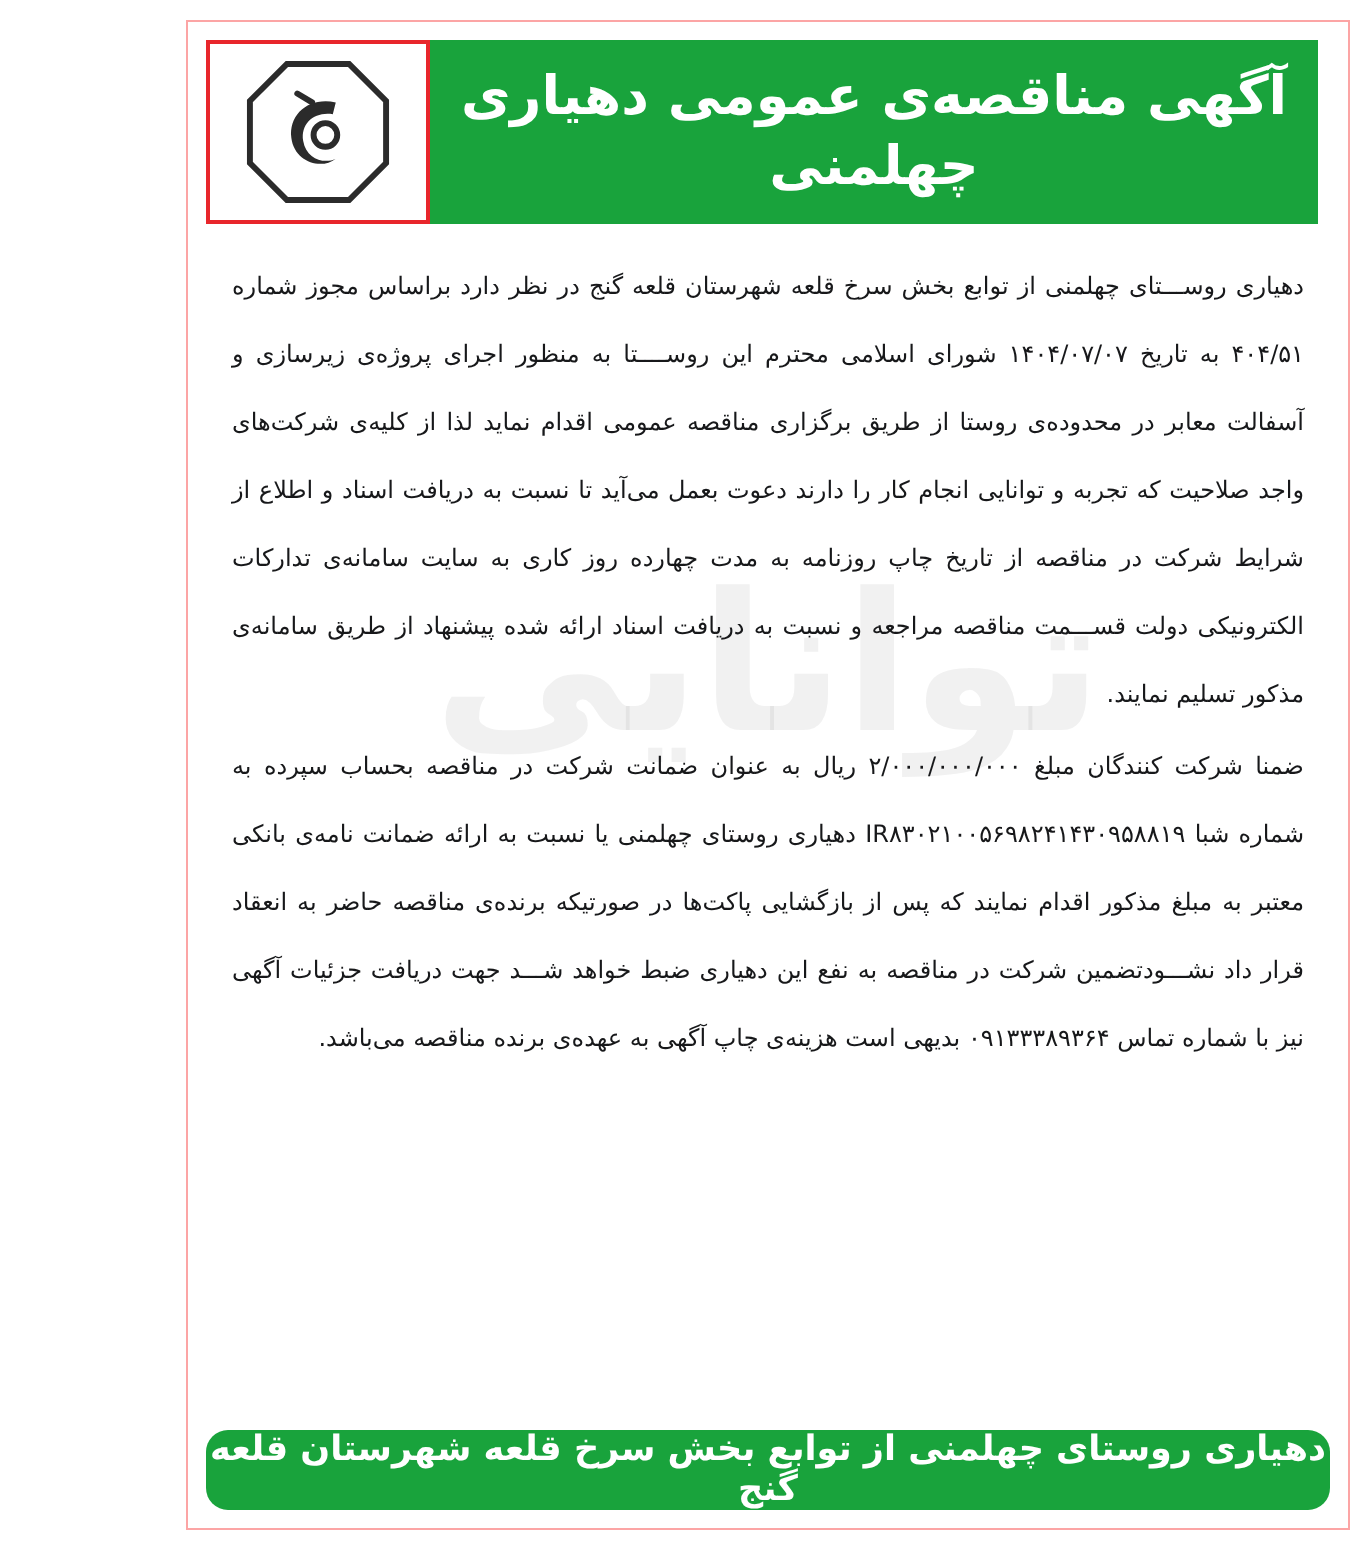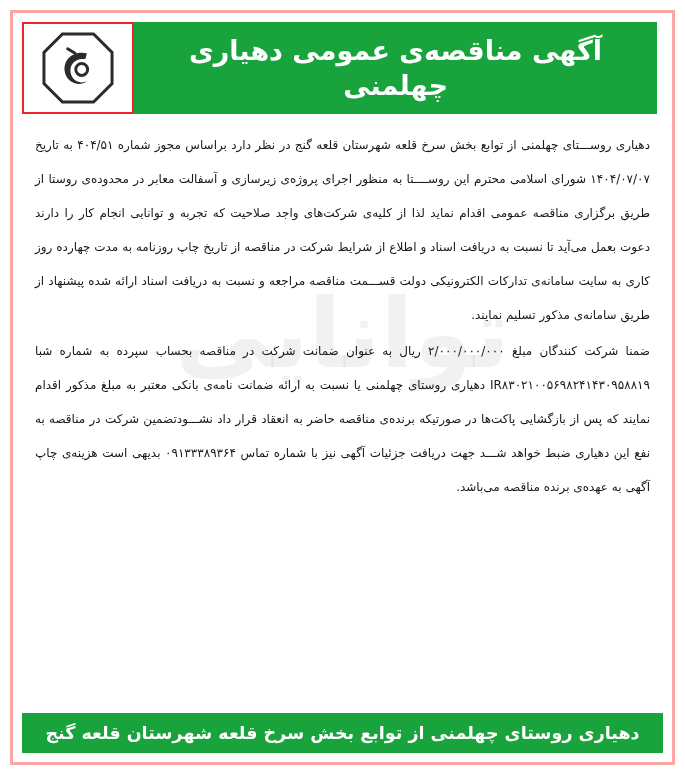--- a/index.html
+++ b/index.html
@@ -19,24 +19,24 @@
     width: 685px;
     height: 775px;
     box-sizing: border-box;
     background: #ffffff;
     padding: 10px 10px 10px 10px;
   }
 
   
   .frame {
     position: relative;
-    width: 665px;
+    width: 582px;
     height: 755px;
     box-sizing: border-box;
-    border: 3px solid #fca5a5;
+    border: 1px solid #fca5a5;
     background: #ffffff;
     overflow: hidden;
     margin-left: 44px;
   }
 
   
   .header {
     position: relative;
     display: flex;
     flex-direction: row-reverse;
@@ -120,20 +120,21 @@
   .footer {
     position: absolute;
     bottom: 9px;
     right: 9px;
     left: 9px;
     height: 40px;
     background: #19a33c;
     display: flex;
     align-items: center;
     justify-content: center;
+    border-radius: 11px;
   }
 
   .footer span {
     color: #ffffff;
     font-size: 17.5px;
     font-weight: bold;
     text-align: center;
     font-family: "DejaVu Sans", "Liberation Sans", sans-serif;
   }
 

